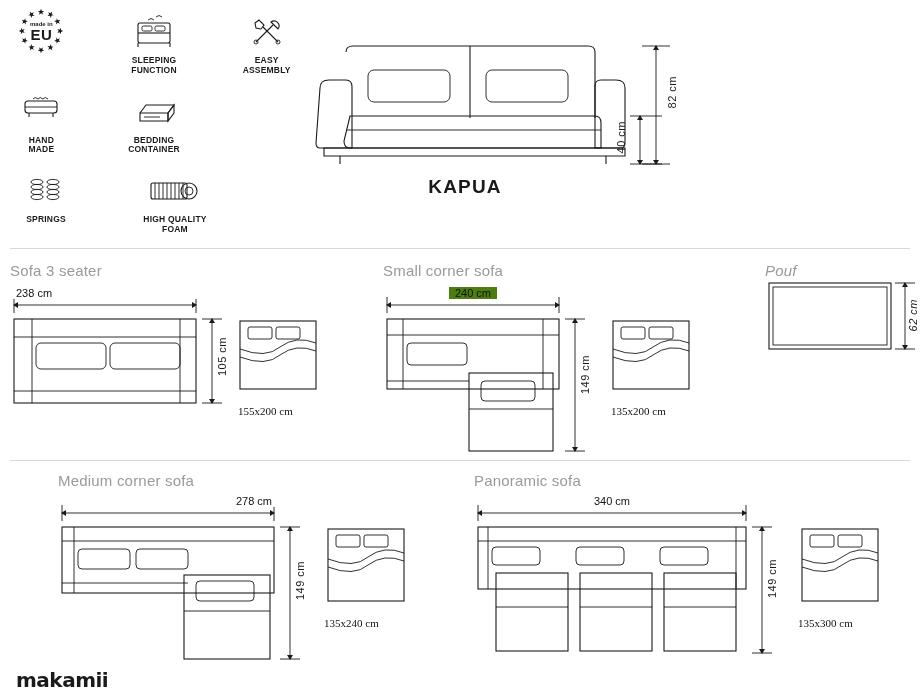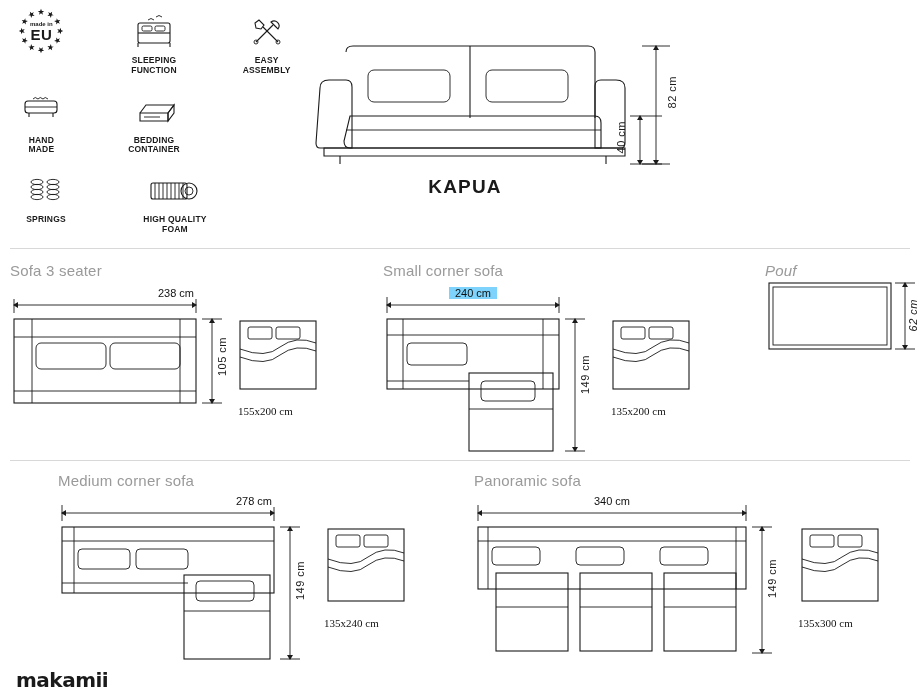--- a/index.html
+++ b/index.html
@@ -337,21 +337,21 @@
     <div class="sec-title">Sofa 3 seater</div>
 
     <div style="position:relative; height:22px; margin-top:12px;">
       <svg width="190" height="20" viewBox="0 0 190 20" style="position:absolute;left:0;top:4px;">
         <g class="ln-thin">
           <path d="M4 2 V18 M186 2 V18"></path>
           <path d="M4 10 H186"></path>
           <path d="M8 7 l-5 3 l5 3 M182 7 l5 3 l-5 3" fill="#1a1a1a" stroke="none"></path>
         </g>
       </svg>
-      <div class="dimtext" style="position:absolute; left:0; top:-4px; width:190px; text-align:right; background:#fff; display:inline-block;">
+      <div class="dimtext" style="position:absolute; left:0; top:-4px; width:190px; text-align:left; background:#fff; display:inline-block;">
         <span style="background:#fff; padding:0 6px;">238 cm</span>
       </div>
     </div>
 
     <div style="position:relative; height:110px;">
       <svg width="200" height="100" viewBox="0 0 200 100" style="position:absolute;left:0;top:0;">
         <rect class="ln" x="4" y="6" width="182" height="84"></rect>
         <path class="ln-thin" d="M4 24 H186"></path>
         <rect class="ln-thin" x="26" y="30" width="70" height="26" rx="5"></rect>
         <rect class="ln-thin" x="100" y="30" width="70" height="26" rx="5"></rect>
@@ -385,21 +385,21 @@
 
     <div style="position:relative; height:22px; margin-top:12px;">
       <svg width="180" height="20" viewBox="0 0 180 20" style="position:absolute;left:0;top:4px;">
         <g class="ln-thin">
           <path d="M4 2 V18 M176 2 V18"></path>
           <path d="M4 10 H176"></path>
           <path d="M8 7 l-5 3 l5 3 M172 7 l5 3 l-5 3" fill="#1a1a1a" stroke="none"></path>
         </g>
       </svg>
       <div class="dimtext" style="position:absolute; left:0; top:-4px; width:180px; text-align:center;">
-        <span style="background:#7dd3fc; padding:0 6px;text-align:right;">240 cm</span>
+        <span style="background:#4d7c0f; padding:0 6px;text-align:right;">240 cm</span>
       </div>
     </div>
 
     <div style="position:relative; height:150px;">
       <svg width="200" height="145" viewBox="0 0 200 145" style="position:absolute;left:0;top:0;">
 
         <rect class="ln" x="4" y="6" width="172" height="70"></rect>
         <path class="ln-thin" d="M4 22 H176"></path>
         <rect class="ln-thin" x="24" y="30" width="60" height="22" rx="4"></rect>
         <path class="ln-thin" d="M20 6 V76 M160 6 V76"></path>

